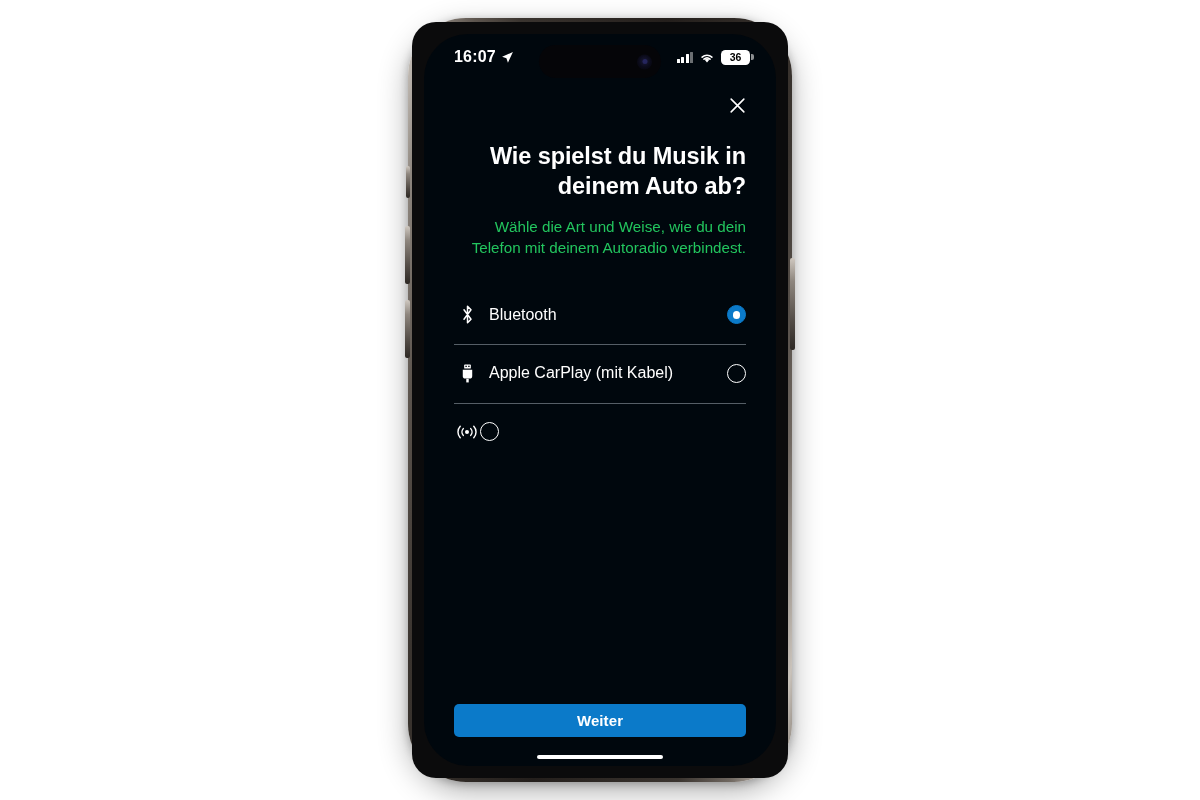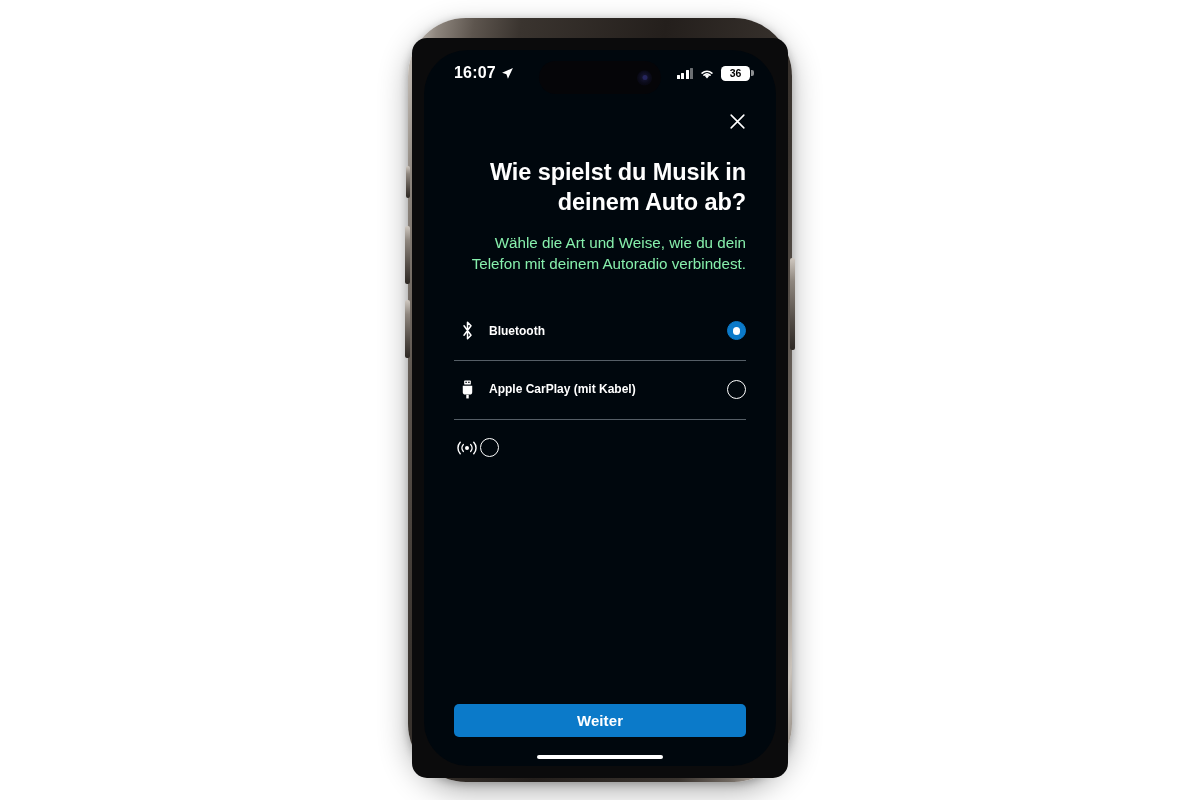--- a/index.html
+++ b/index.html
@@ -39,23 +39,22 @@
         #7d756d 100%);
     box-shadow: 0 10px 30px rgba(0,0,0,0.30), 0 2px 8px rgba(0,0,0,0.25);
   }
 
   .device-inner {
     position: absolute;
     left: 4px;
     top: 4px;
     right: 4px;
     bottom: 4px;
-    border-radius: 15px;
+    border-radius: 24px;
     background: #0b0b0c;
-    margin-top: 16px;
   }
 
   
   .screen {
     position: absolute;
     left: 12px;
     top: 12px;
     right: 12px;
     bottom: 12px;
     border-radius: 44px;
@@ -206,21 +205,21 @@
   }
   .title {
     color: #ffffff;
     font-size: 23.5px;
     font-weight: 700;
     line-height: 1.27;
     letter-spacing: -0.1px;
   }
   .subtitle {
     margin-top: 15px;
-    color: #86efac;
+    color: #22c55e;
     font-size: 15.2px;
     font-weight: 400;
     line-height: 1.38;
   }
 
   .options {
     margin-top: 27px;
     padding: 0 30px;
   }
   .option-row {
@@ -242,22 +241,22 @@
     min-width: 26px;
     display: flex;
     align-items: center;
     justify-content: center;
     color: #ffffff;
   }
   .opt-label {
     flex: 1;
     margin-left: 9px;
     color: #ffffff;
-    font-size: 12px;
-    font-weight: 700;
+    font-size: 16px;
+    font-weight: 400;
     white-space: nowrap;
   }
   .radio {
     width: 19px;
     height: 19px;
     min-width: 19px;
     border-radius: 50%;
     border: 1.6px solid #ffffff;
     background: transparent;
     display: flex;

